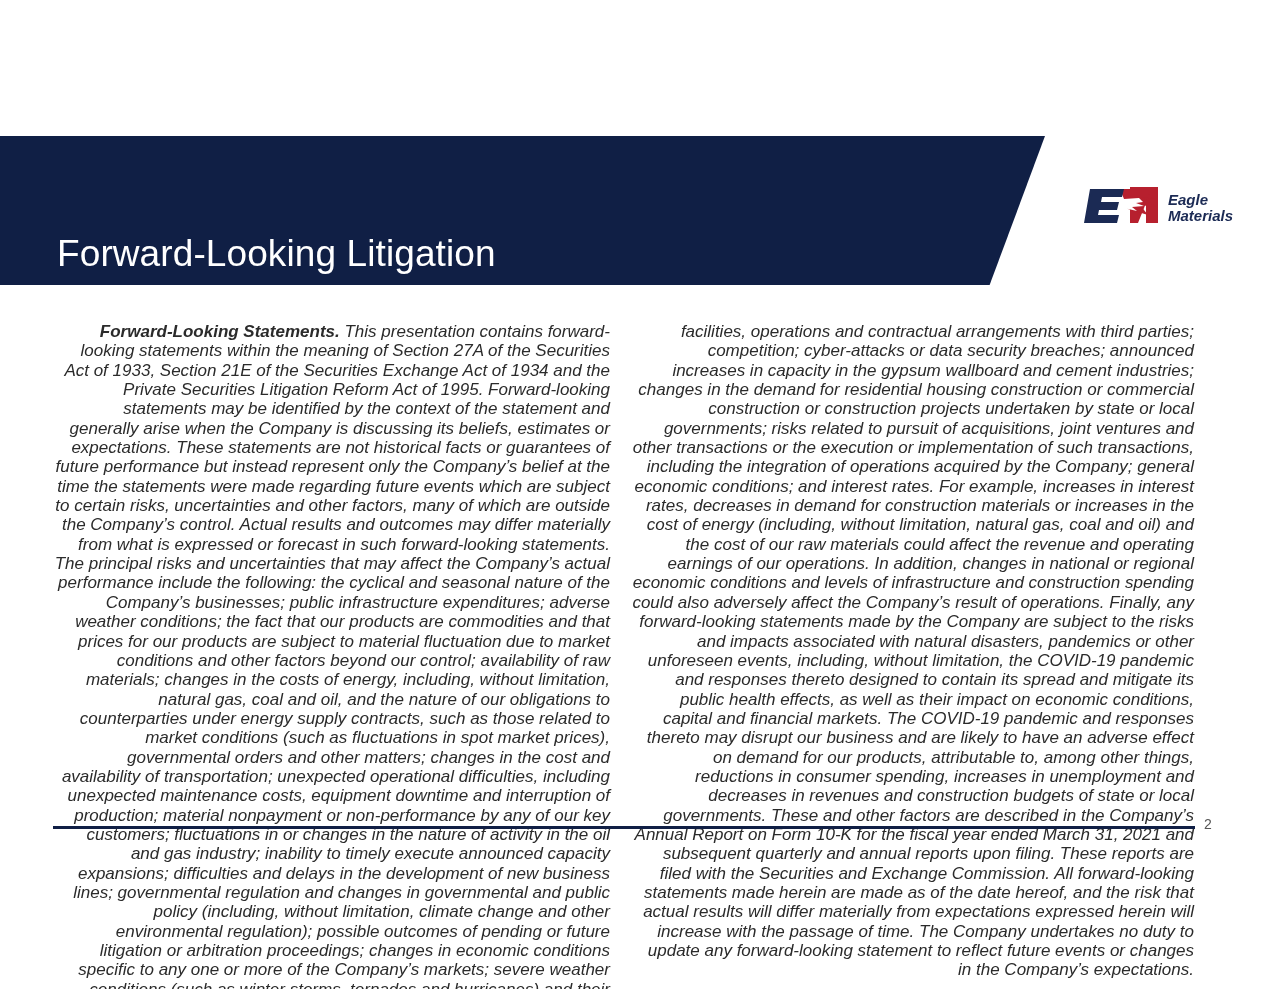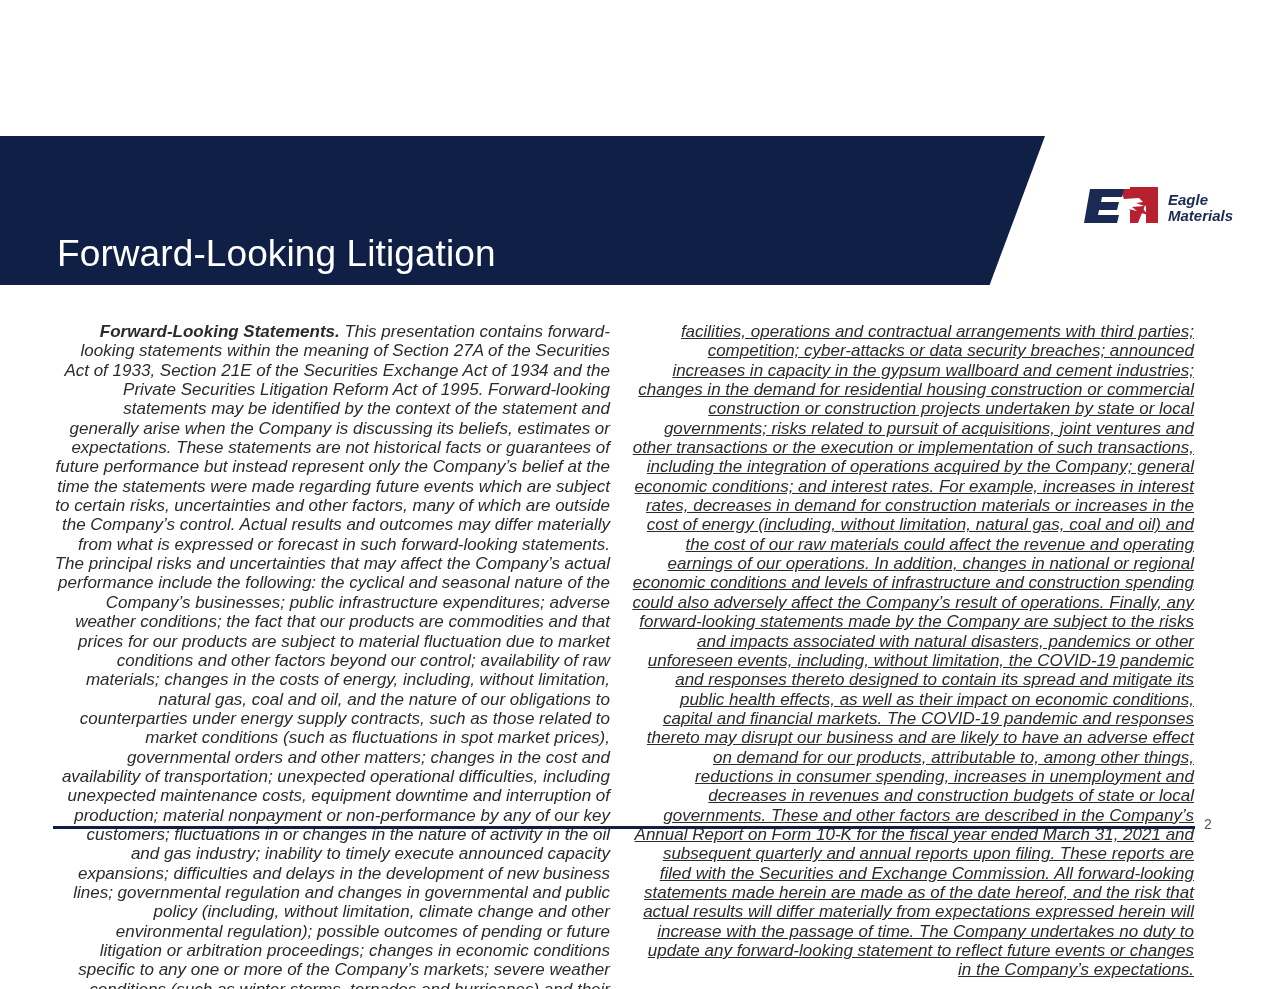--- a/index.html
+++ b/index.html
@@ -76,21 +76,20 @@
     color: #2b2b2b;
     text-align: right;
   }
   .col-left {
     left: 54px;
     width: 556px;
   }
   .col-right {
     left: 632px;
     width: 562px;
-    text-decoration: underline;
   }
   .col p {
     margin: 0;
   }
   .lead-in {
     font-weight: bold;
     font-style: italic;
   }
 
   

